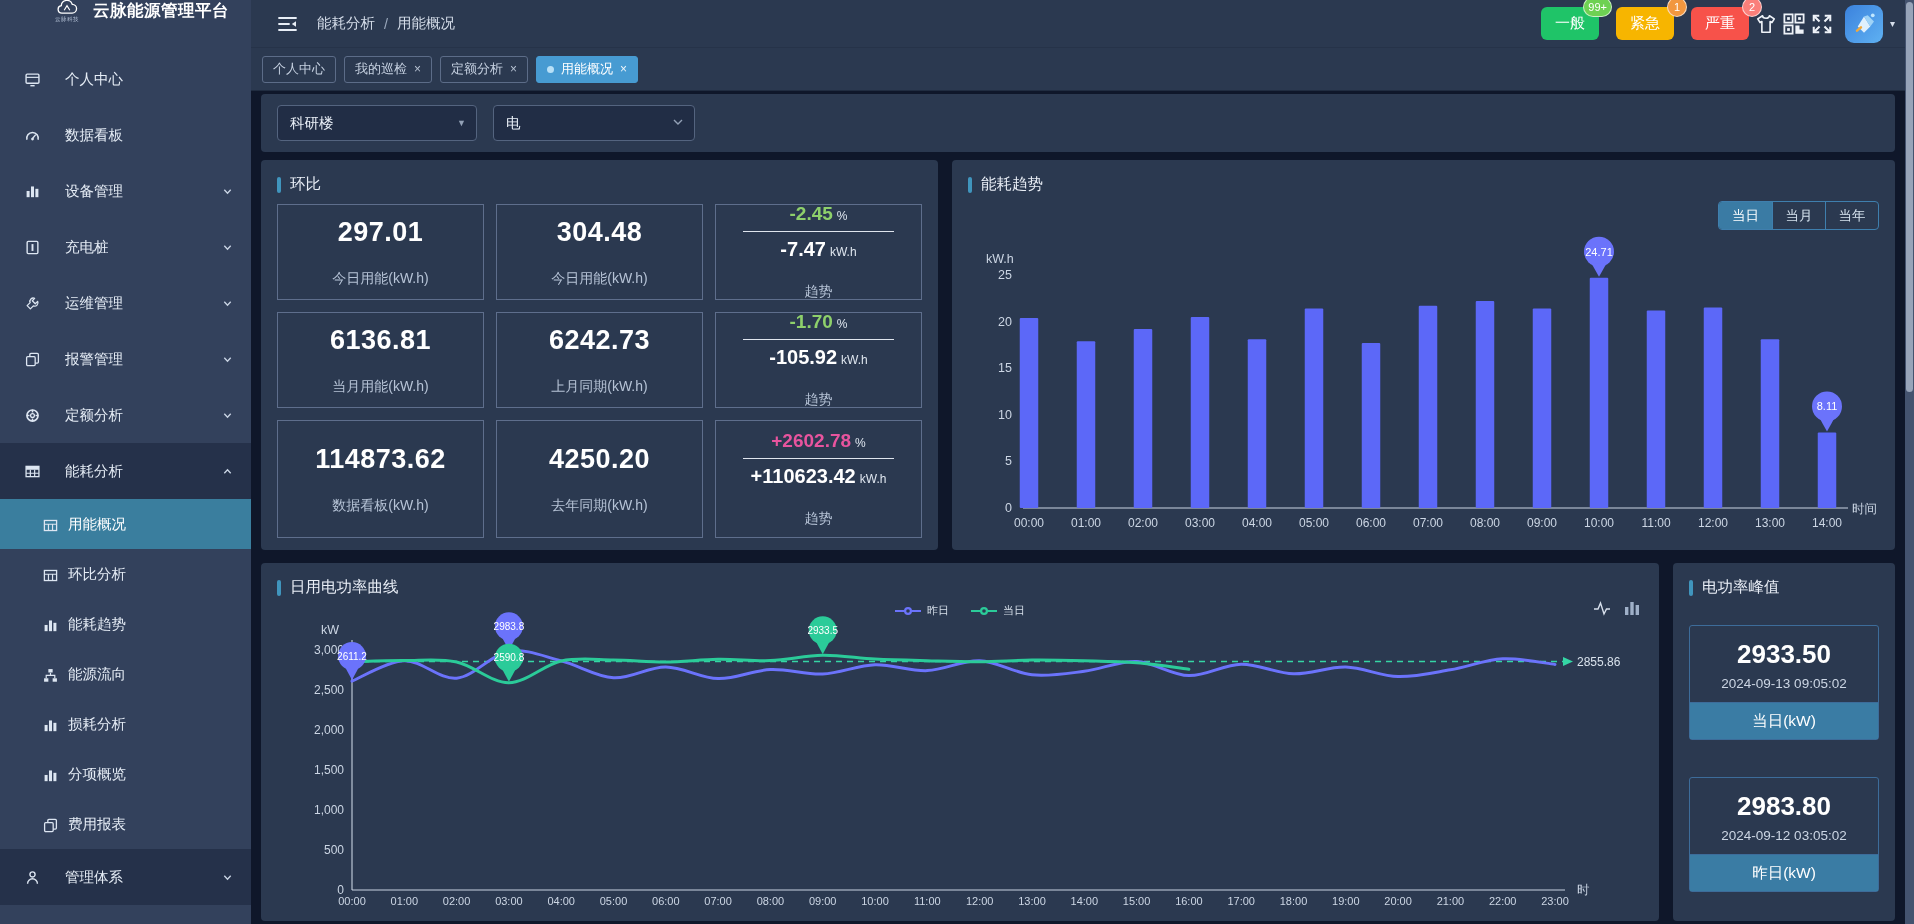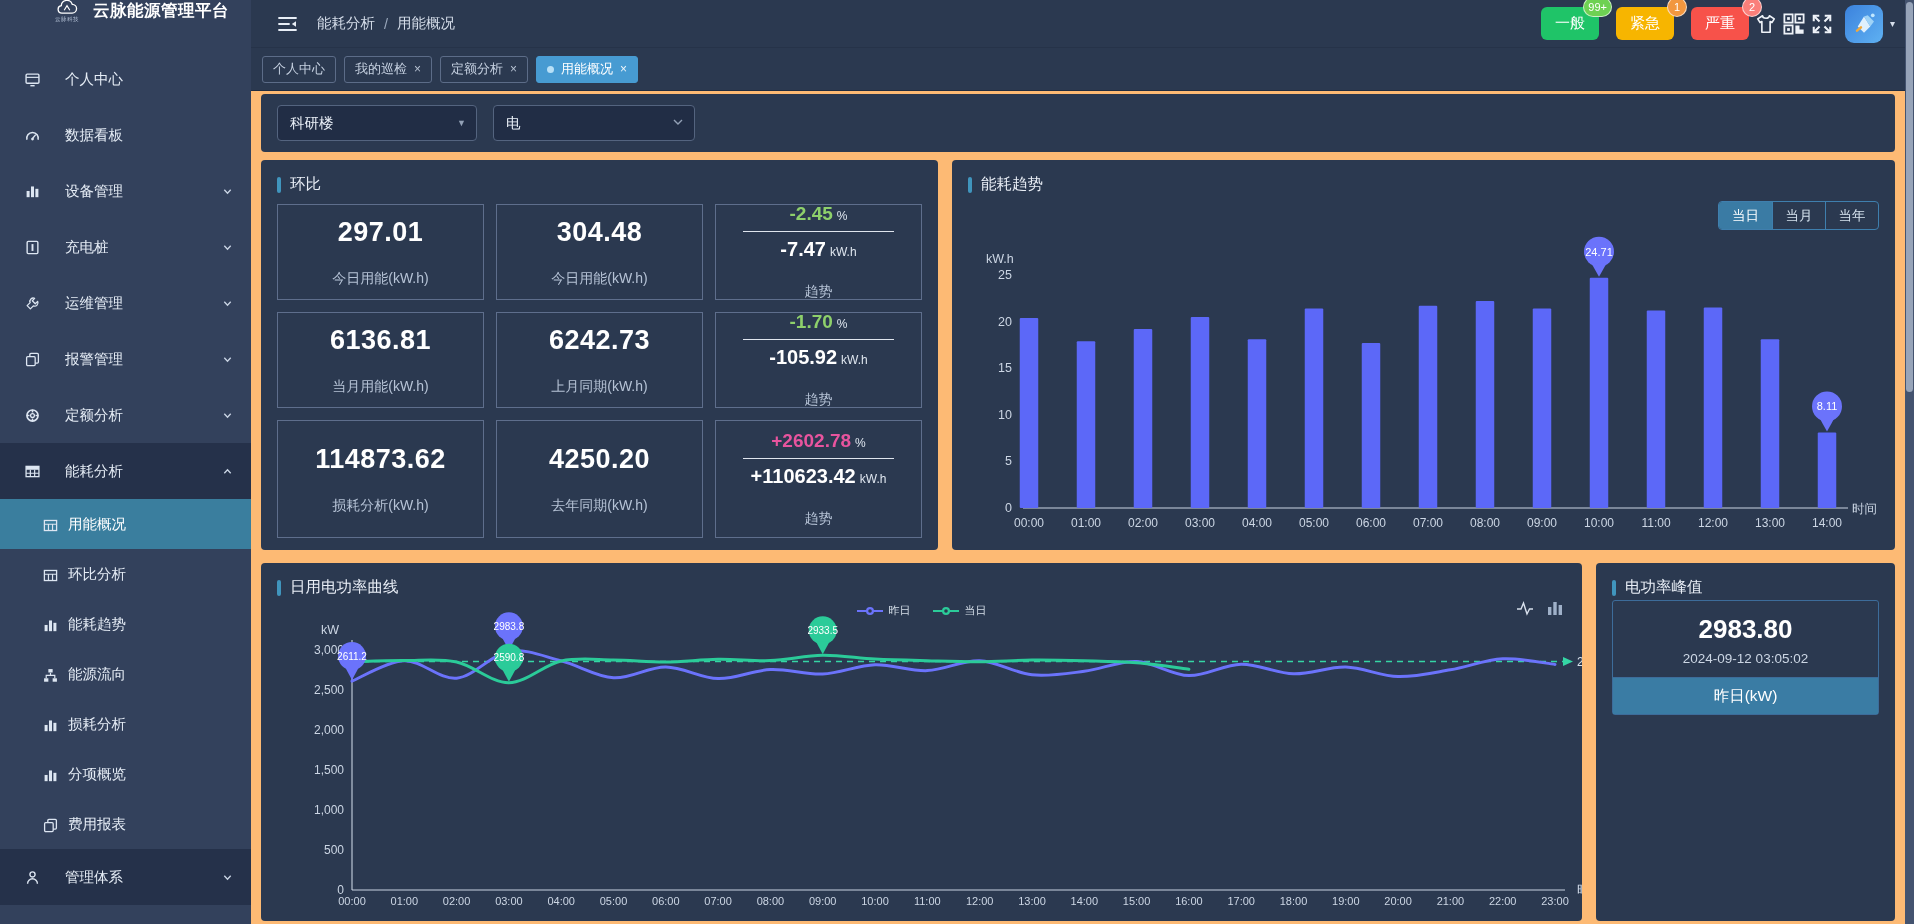--- a/index.html
+++ b/index.html
@@ -35,21 +35,21 @@
   .hd-ic svg{width:22px;height:22px;display:block;}
   .avatar{width:38px;height:38px;border-radius:9px;background:linear-gradient(135deg,#3b82dd,#5fb1f2);margin-left:12px;cursor:pointer;display:flex;align-items:center;justify-content:center;overflow:hidden;}
   .caret{color:#d7dfeb;font-size:10px;margin-left:7px;cursor:pointer;}
   
   .tabrow{position:absolute;left:251px;top:48px;width:1654px;height:43px;background:#2b3950;display:flex;align-items:center;padding-left:11px;border-bottom:1px solid #202c40;z-index:4;}
   .tab{height:27px;padding:0 10px;border:1px solid #5c6c88;border-radius:3px;display:inline-flex;align-items:center;gap:7px;font-size:13px;color:#c6d1e1;margin-right:8px;cursor:pointer;background:transparent;}
   .tab .dot{width:7px;height:7px;border-radius:50%;background:#b7e0f7;}
   .tab .x{font-size:12px;opacity:.9;cursor:pointer;}
   .tab.active{background:#479bd2;border-color:#479bd2;color:#fff;}
   
-  .content{position:absolute;left:251px;top:91px;width:1654px;height:833px;background:#fdba74;padding:3px 10px 0 10px;overflow:hidden;}
+  .content{position:absolute;left:251px;top:91px;width:1654px;height:833px;background:#0f172a;padding:3px 10px 0 10px;overflow:hidden;}
   .card{background:#2b3950;border-radius:4px;position:relative;}
   .filter-card{height:58px;margin-bottom:8px;position:relative;}
   .sel{position:absolute;top:11px;height:36px;background:#212d45;border:1px solid #54647f;border-radius:4px;color:#eaf0f8;font-size:14.5px;display:flex;align-items:center;padding:0 30px 0 12px;cursor:pointer;}
   .sel .sel-caret{position:absolute;right:10px;color:#93a1b6;}
   .row1{display:flex;gap:14px;height:390px;margin-bottom:13px;}
   .row2{display:flex;gap:14px;height:358px;}
   .card-title{position:absolute;top:14px;left:16px;display:flex;align-items:center;font-size:15.5px;color:#e9eef6;z-index:3;}
   .accent{width:4px;height:16px;background:#4095bd;border-radius:2px;margin-right:9px;}
   
   .ring-card{width:677px;padding:44px 16px 12px 16px;}
@@ -73,21 +73,21 @@
   .bar-svg{position:absolute;left:16px;top:40px;}
   
   .line-card{flex:1 1 auto;overflow:hidden;}
   .legend{position:absolute;top:40px;left:50%;transform:translateX(-50%);display:flex;gap:22px;z-index:3;}
   .lg-item{display:flex;align-items:center;gap:6px;font-size:11px;color:#d6dfe9;cursor:pointer;}
   .chart-toggles{position:absolute;top:36px;right:18px;display:flex;gap:12px;z-index:3;}
   .tg-ic{width:18px;height:18px;cursor:pointer;}
   .tg-ic svg{width:18px;height:18px;display:block;}
   .line-svg{position:absolute;left:16px;top:7px;}
   
-  .peak-card{width:299px;}
+  .peak-card{width:222px;}
   .peak-block{margin:0 16px;border:1px solid #3d6c9a;border-radius:3px;}
   .pb-top{padding:13px 0 11px 0;text-align:center;}
   .pb-v{font-size:26px;font-weight:bold;color:#fff;}
   .pb-t{font-size:13.5px;color:#ccd6e4;margin-top:6px;}
   .pb-foot{height:37px;background:#3a7ca4;color:#fff;font-size:15.5px;display:flex;align-items:center;justify-content:center;border-top:1px solid #3d6c9a;cursor:pointer;}
   .pb1{margin-top:62px;}
   .pb2{margin-top:37px;}
   
   .scrollbar{position:absolute;right:0;top:0;width:9px;height:924px;background:#44536f;z-index:9;}
   .scroll-thumb{position:absolute;left:1px;top:2px;width:7px;height:390px;background:#97a4b9;border-radius:4px;cursor:pointer;}
@@ -424,21 +424,21 @@
             <div class="l">上月同期(kW.h)</div>
           </div>
           <div class="cell trend">
             <div class="pct down">-1.70<span class="unit">%</span></div>
             <div class="divid"></div>
             <div class="amt">-105.92<span class="unit">kW.h</span></div>
             <div class="l">趋势</div>
           </div>
           <div class="cell">
             <div class="v">114873.62</div>
-            <div class="l">损耗分析(kW.h)</div>
+            <div class="l">数据看板(kW.h)</div>
           </div>
           <div class="cell">
             <div class="v">4250.20</div>
             <div class="l">去年同期(kW.h)</div>
           </div>
           <div class="cell trend">
             <div class="pct up">+2602.78<span class="unit">%</span></div>
             <div class="divid"></div>
             <div class="amt">+110623.42<span class="unit">kW.h</span></div>
             <div class="l">趋势</div>
@@ -610,20 +610,27 @@
               <text x="545.7391304347825" y="63.81999999999999" text-anchor="middle" font-size="10" fill="#ffffff">2933.5</text>
             </g>
           </svg></div>
     </div>
 
     <div class="card peak-card">
       <div class="card-title">
         <span class="accent"></span>
         <span>电功率峰值</span>
       </div>
+      <div class="peak-block pb1">
+        <div class="pb-top">
+          <div class="pb-v">2933.50</div>
+          <div class="pb-t">2024-09-13 09:05:02</div>
+        </div>
+        <div class="pb-foot">当日(kW)</div>
+      </div>
       <div class="peak-block pb2">
         <div class="pb-top">
           <div class="pb-v">2983.80</div>
           <div class="pb-t">2024-09-12 03:05:02</div>
         </div>
         <div class="pb-foot">昨日(kW)</div>
       </div>
     </div>
   </div>
 </div>

